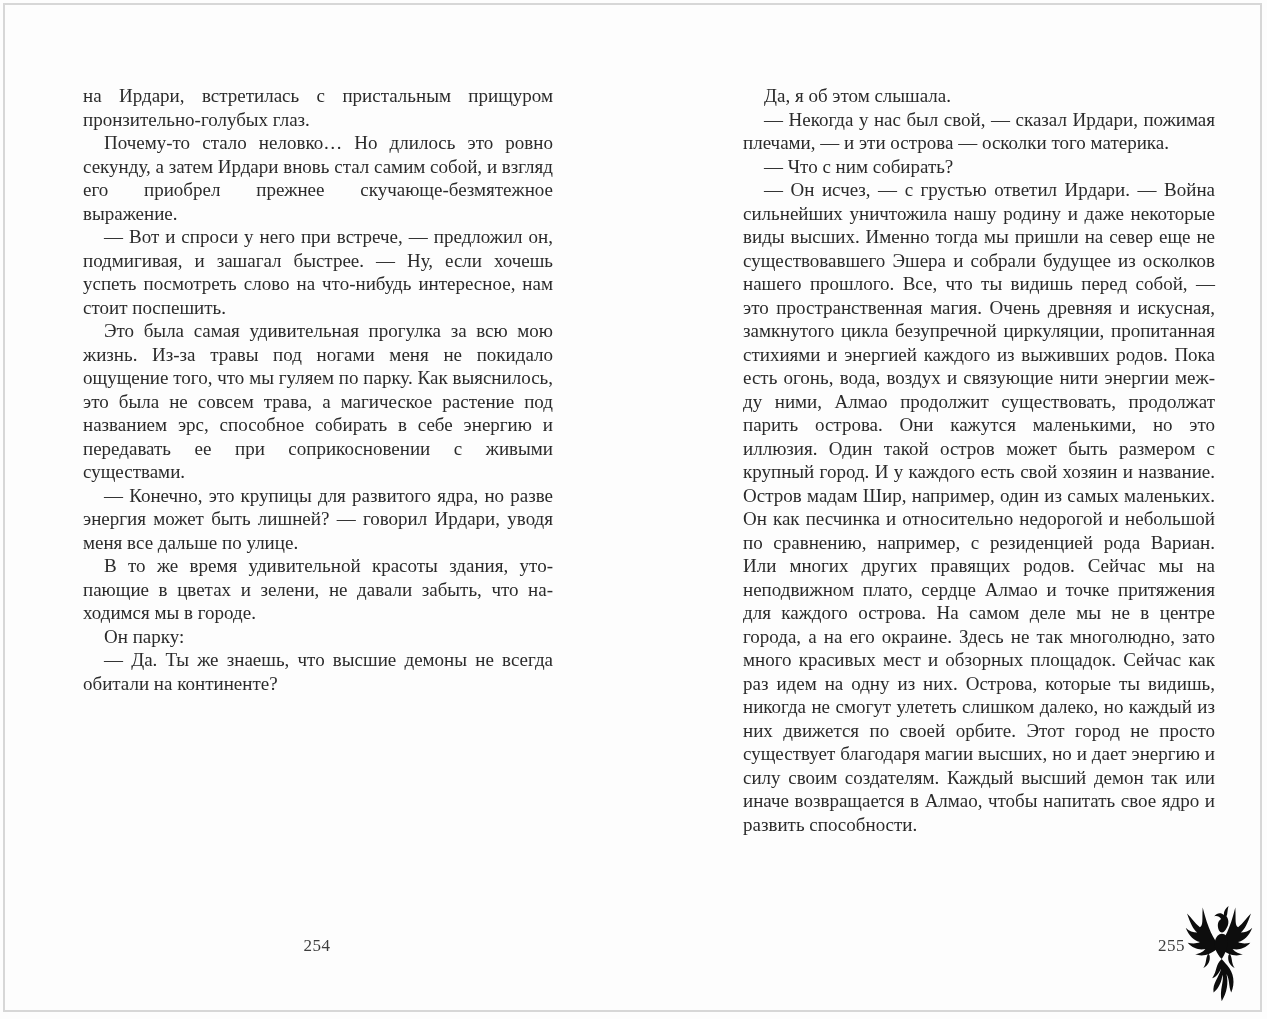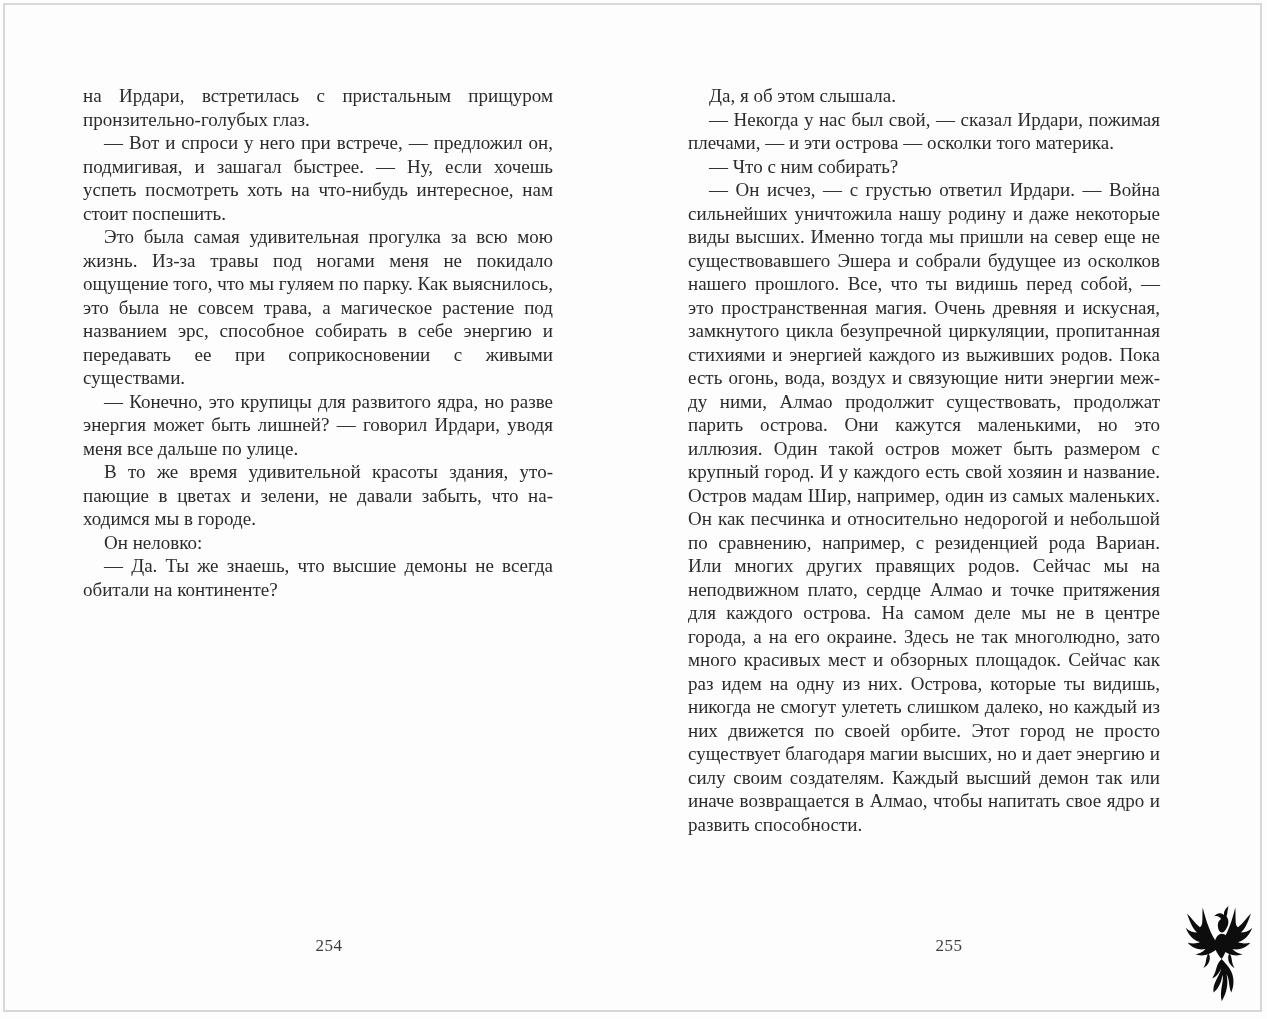--- a/index.html
+++ b/index.html
@@ -28,60 +28,61 @@
   .col {
     position: absolute;
     top: 84px;
     width: 470px;
     font-size: 19px;
     line-height: 23.5px;
     color: #2b2b2b;
     text-align: justify;
   }
   .col-left  { left: 83px; }
-  .col-right { left: 688px; width: 472px; }
+  .col-right { left: 743px; width: 472px; }
   .para {
     margin: 0;
     text-indent: 21px;
   }
   .para.noindent { text-indent: 0; }
   .pagenum {
     position: absolute;
     top: 936px;
     width: 470px;
     text-align: center;
     font-size: 17px;
     color: #3d3d3d;
     letter-spacing: 0.5px;
   }
-  .pagenum-left  { left: 94px; }
-  .pagenum-right { left: 713px; width: 472px; }
+  .pagenum-left  { left: 82px; }
+  .pagenum-right { left: 713px; width: 472px; text-align: right; }
   .logo {
     position: absolute;
     left: 1185px;
     top: 902px;
     width: 68px;
     height: 102px;
   }
   .logo svg { width: 100%; height: 100%; display: block; }
 </style>
 </head>
 <body>
 
 <div class="screen">
 
   <div class="frame"></div>
 
   <div class="col col-left">
       <p class="para noindent">на Ирдари, встретилась с пристальным прищуром пронзительно-голубых глаз.</p>
-      <p class="para">— Вот и спроси у него при встрече, — предло­жил он, подмигивая, и зашагал быстрее. — Ну, если хочешь успеть посмотреть хоть на что-нибудь инте­ресное, нам стоит поспешить.</p>
+      <p class="para">Почему-то стало неловко… Но длилось это ровно секунду, а затем Ирдари вновь стал самим собой, и взгляд его приобрел прежнее скучающе-безмятеж­ное выражение.</p>
+      <p class="para">— Вот и спроси у него при встрече, — предло­жил он, подмигивая, и зашагал быстрее. — Ну, если хочешь успеть посмотреть слово на что-нибудь инте­ресное, нам стоит поспешить.</p>
       <p class="para">Это была самая удивительная прогулка за всю мою жизнь. Из-за травы под ногами меня не поки­дало ощущение того, что мы гуляем по парку. Как выяснилось, это была не совсем трава, а магическое растение под названием эрс, способное собирать в себе энергию и передавать ее при соприкосновении с живыми существами.</p>
       <p class="para">— Конечно, это крупицы для развитого ядра, но разве энергия может быть лишней? — говорил Ир­дари, уводя меня все дальше по улице.</p>
       <p class="para">В то же время удивительной красоты здания, уто­пающие в цветах и зелени, не давали забыть, что на­ходимся мы в городе.</p>
-      <p class="para">Он неловко:</p>
+      <p class="para">Он парку:</p>
       <p class="para">— Да. Ты же знаешь, что высшие демоны не всег­да обитали на континенте?</p>
     </div>
 
   <div class="col col-right">
       <p class="para">Да, я об этом слышала.</p>
       <p class="para">— Некогда у нас был свой, — сказал Ирдари, по­жимая плечами, — и эти острова — осколки того материка.</p>
       <p class="para">— Что с ним собирать?</p>
       <p class="para">— Он исчез, — с грустью ответил Ирдари. — Война сильнейших уничтожила нашу родину и даже некоторые виды высших. Именно тогда мы пришли на север еще не существовавшего Эшера и собрали будущее из осколков нашего прошлого. Все, что ты видишь перед собой, — это пространственная ма­гия. Очень древняя и искусная, замкнутого цикла безупречной циркуляции, пропитанная стихиями и энергией каждого из выживших родов. Пока есть огонь, вода, воздух и связующие нити энергии меж­ду ними, Алмао продолжит существовать, продолжат парить острова. Они кажутся маленькими, но это иллюзия. Один такой остров может быть размером с крупный город. И у каждого есть свой хозяин и название. Остров мадам Шир, например, один из самых маленьких. Он как песчинка и относительно недорогой и небольшой по сравнению, например, с резиденцией рода Вариан. Или многих других правящих родов. Сейчас мы на неподвижном пла­то, сердце Алмао и точке притяжения для каждого острова. На самом деле мы не в центре города, а на его окраине. Здесь не так многолюдно, зато много красивых мест и обзорных площадок. Сейчас как раз идем на одну из них. Острова, которые ты видишь, никогда не смогут улететь слишком далеко, но каж­дый из них движется по своей орбите. Этот город не просто существует благодаря магии высших, но и дает энергию и силу своим создателям. Каждый высший демон так или иначе возвращается в Алмао, чтобы напитать свое ядро и развить способности.</p>
     </div>
 

